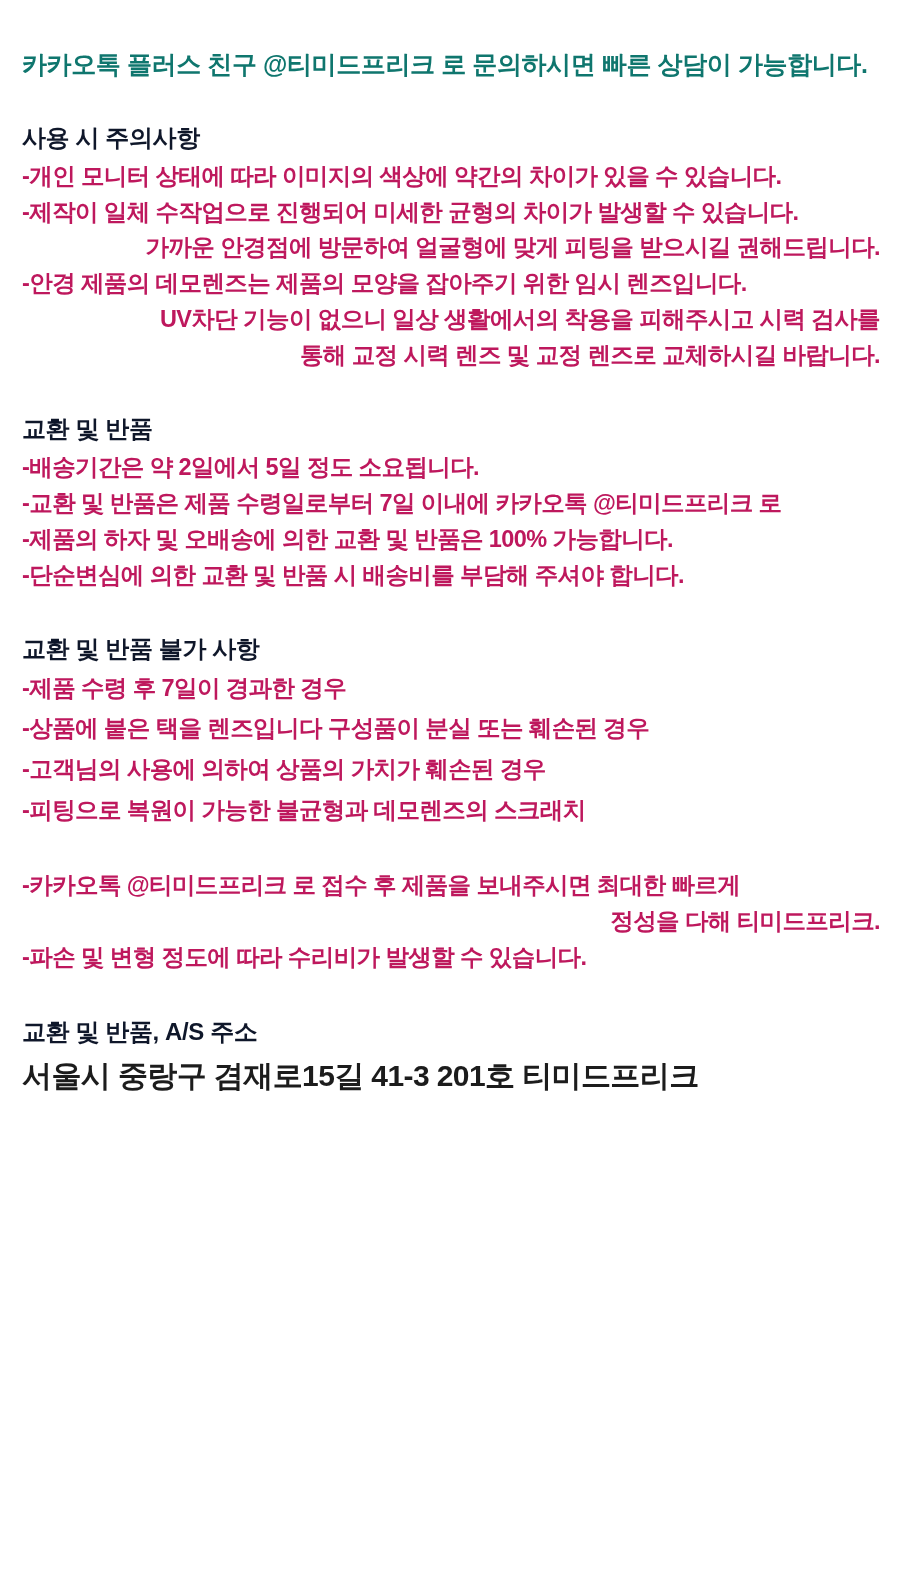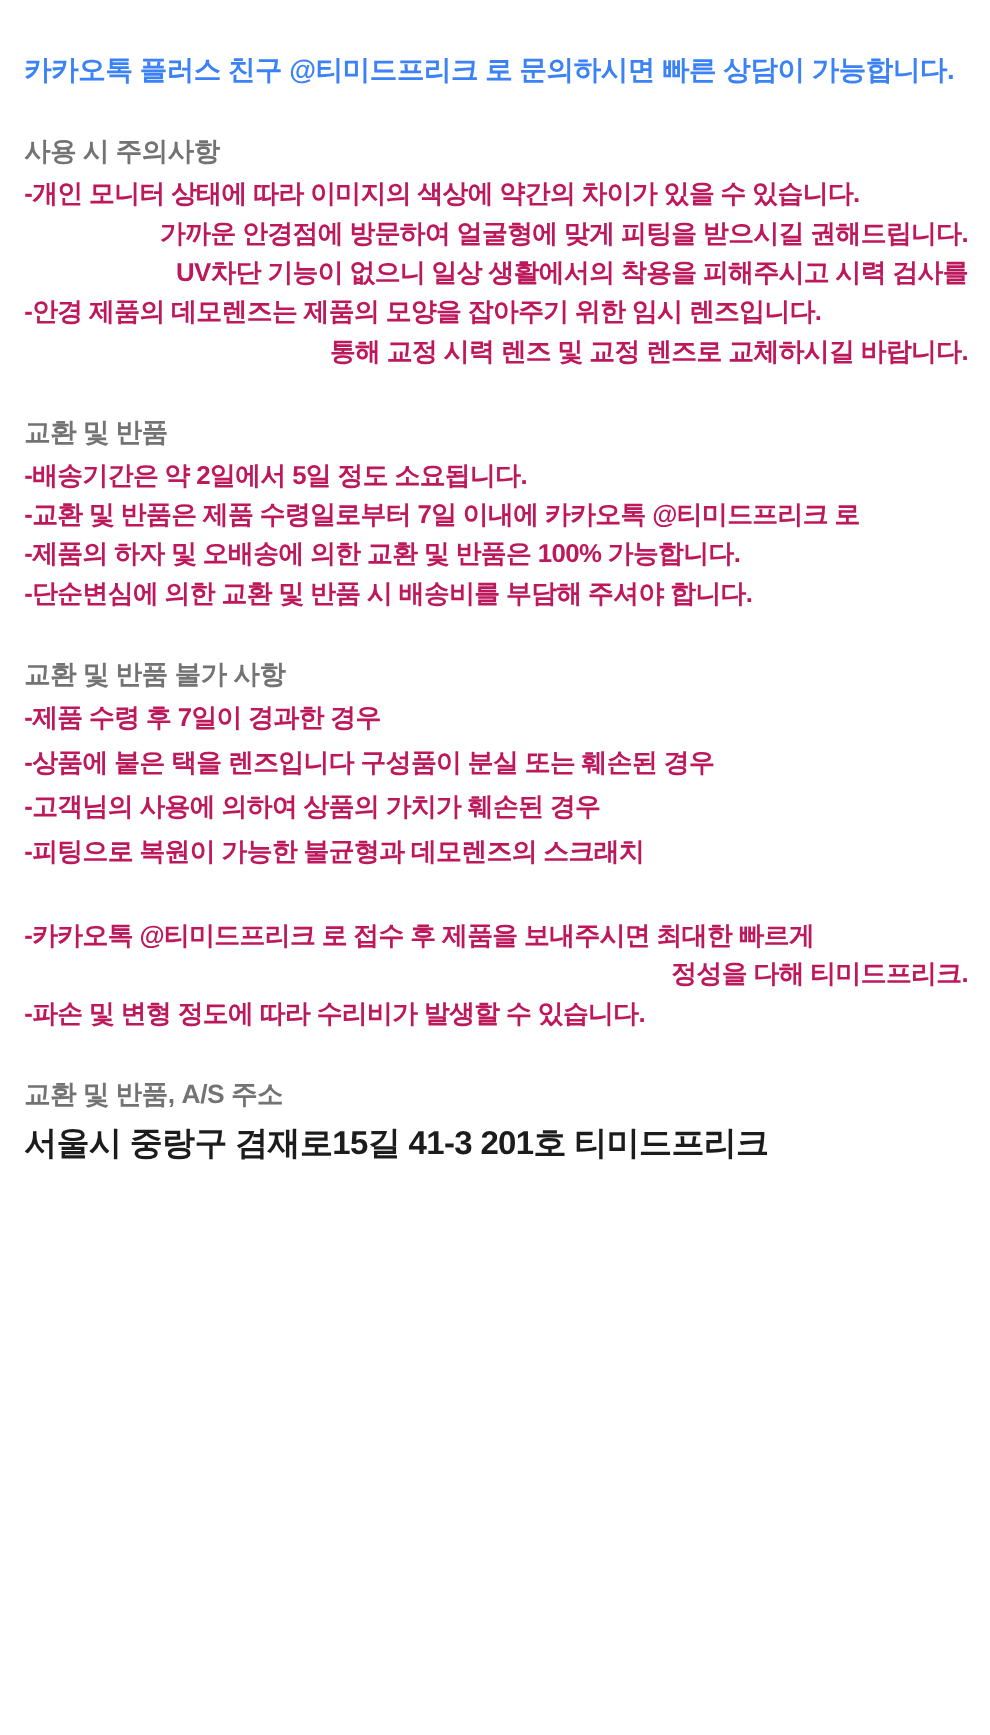--- a/index.html
+++ b/index.html
@@ -15,33 +15,33 @@
     -webkit-font-smoothing: antialiased;
   }
   .page {
     width: 900px;
     min-height: 1577px;
     box-sizing: border-box;
     padding: 48px 20px 30px 20px;
     background: #ffffff;
   }
   .headline {
-    color: #3b82f6;
+    color: #0f766e;
     font-size: 25px;
     font-weight: bold;
     line-height: 1.35;
     letter-spacing: -0.4px;
     margin: 0 0 0 0;
     padding: 0 0 0 2px;
   }
   .section {
     margin-top: 40px;
   }
   .section-title {
-    color: #737373;
+    color: #0f172a;
     font-size: 24px;
     font-weight: bold;
     letter-spacing: -0.4px;
     line-height: 1.3;
     margin: 0 0 6px 2px;
   }
   .line {
     font-size: 23.5px;
     font-weight: bold;
     color: #be185d;
@@ -69,23 +69,24 @@
 </head>
 <body>
 
 <div class="page">
 
   <p class="headline">카카오톡 플러스 친구 @티미드프리크 로 문의하시면 빠른 상담이 가능합니다.</p>
 
   <div class="section">
     <h2 class="section-title">사용 시 주의사항</h2>
     <p class="line">-개인 모니터 상태에 따라 이미지의 색상에 약간의 차이가 있을 수 있습니다.</p>
+    <p class="line">-제작이 일체 수작업으로 진행되어 미세한 균형의 차이가 발생할 수 있습니다.</p>
     <p class="line indent">가까운 안경점에 방문하여 얼굴형에 맞게 피팅을 받으시길 권해드립니다.</p>
+    <p class="line">-안경 제품의 데모렌즈는 제품의 모양을 잡아주기 위한 임시 렌즈입니다.</p>
     <p class="line indent">UV차단 기능이 없으니 일상 생활에서의 착용을 피해주시고 시력 검사를</p>
-    <p class="line">-안경 제품의 데모렌즈는 제품의 모양을 잡아주기 위한 임시 렌즈입니다.</p>
     <p class="line indent">통해 교정 시력 렌즈 및 교정 렌즈로 교체하시길 바랍니다.</p>
   </div>
 
   <div class="section">
     <h2 class="section-title">교환 및 반품</h2>
     <p class="line">-배송기간은 약 2일에서 5일 정도 소요됩니다.</p>
     <p class="line">-교환 및 반품은 제품 수령일로부터 7일 이내에 카카오톡 @티미드프리크 로</p>
     <p class="line">-제품의 하자 및 오배송에 의한 교환 및 반품은 100% 가능합니다.</p>
     <p class="line">-단순변심에 의한 교환 및 반품 시 배송비를 부담해 주셔야 합니다.</p>
   </div>

